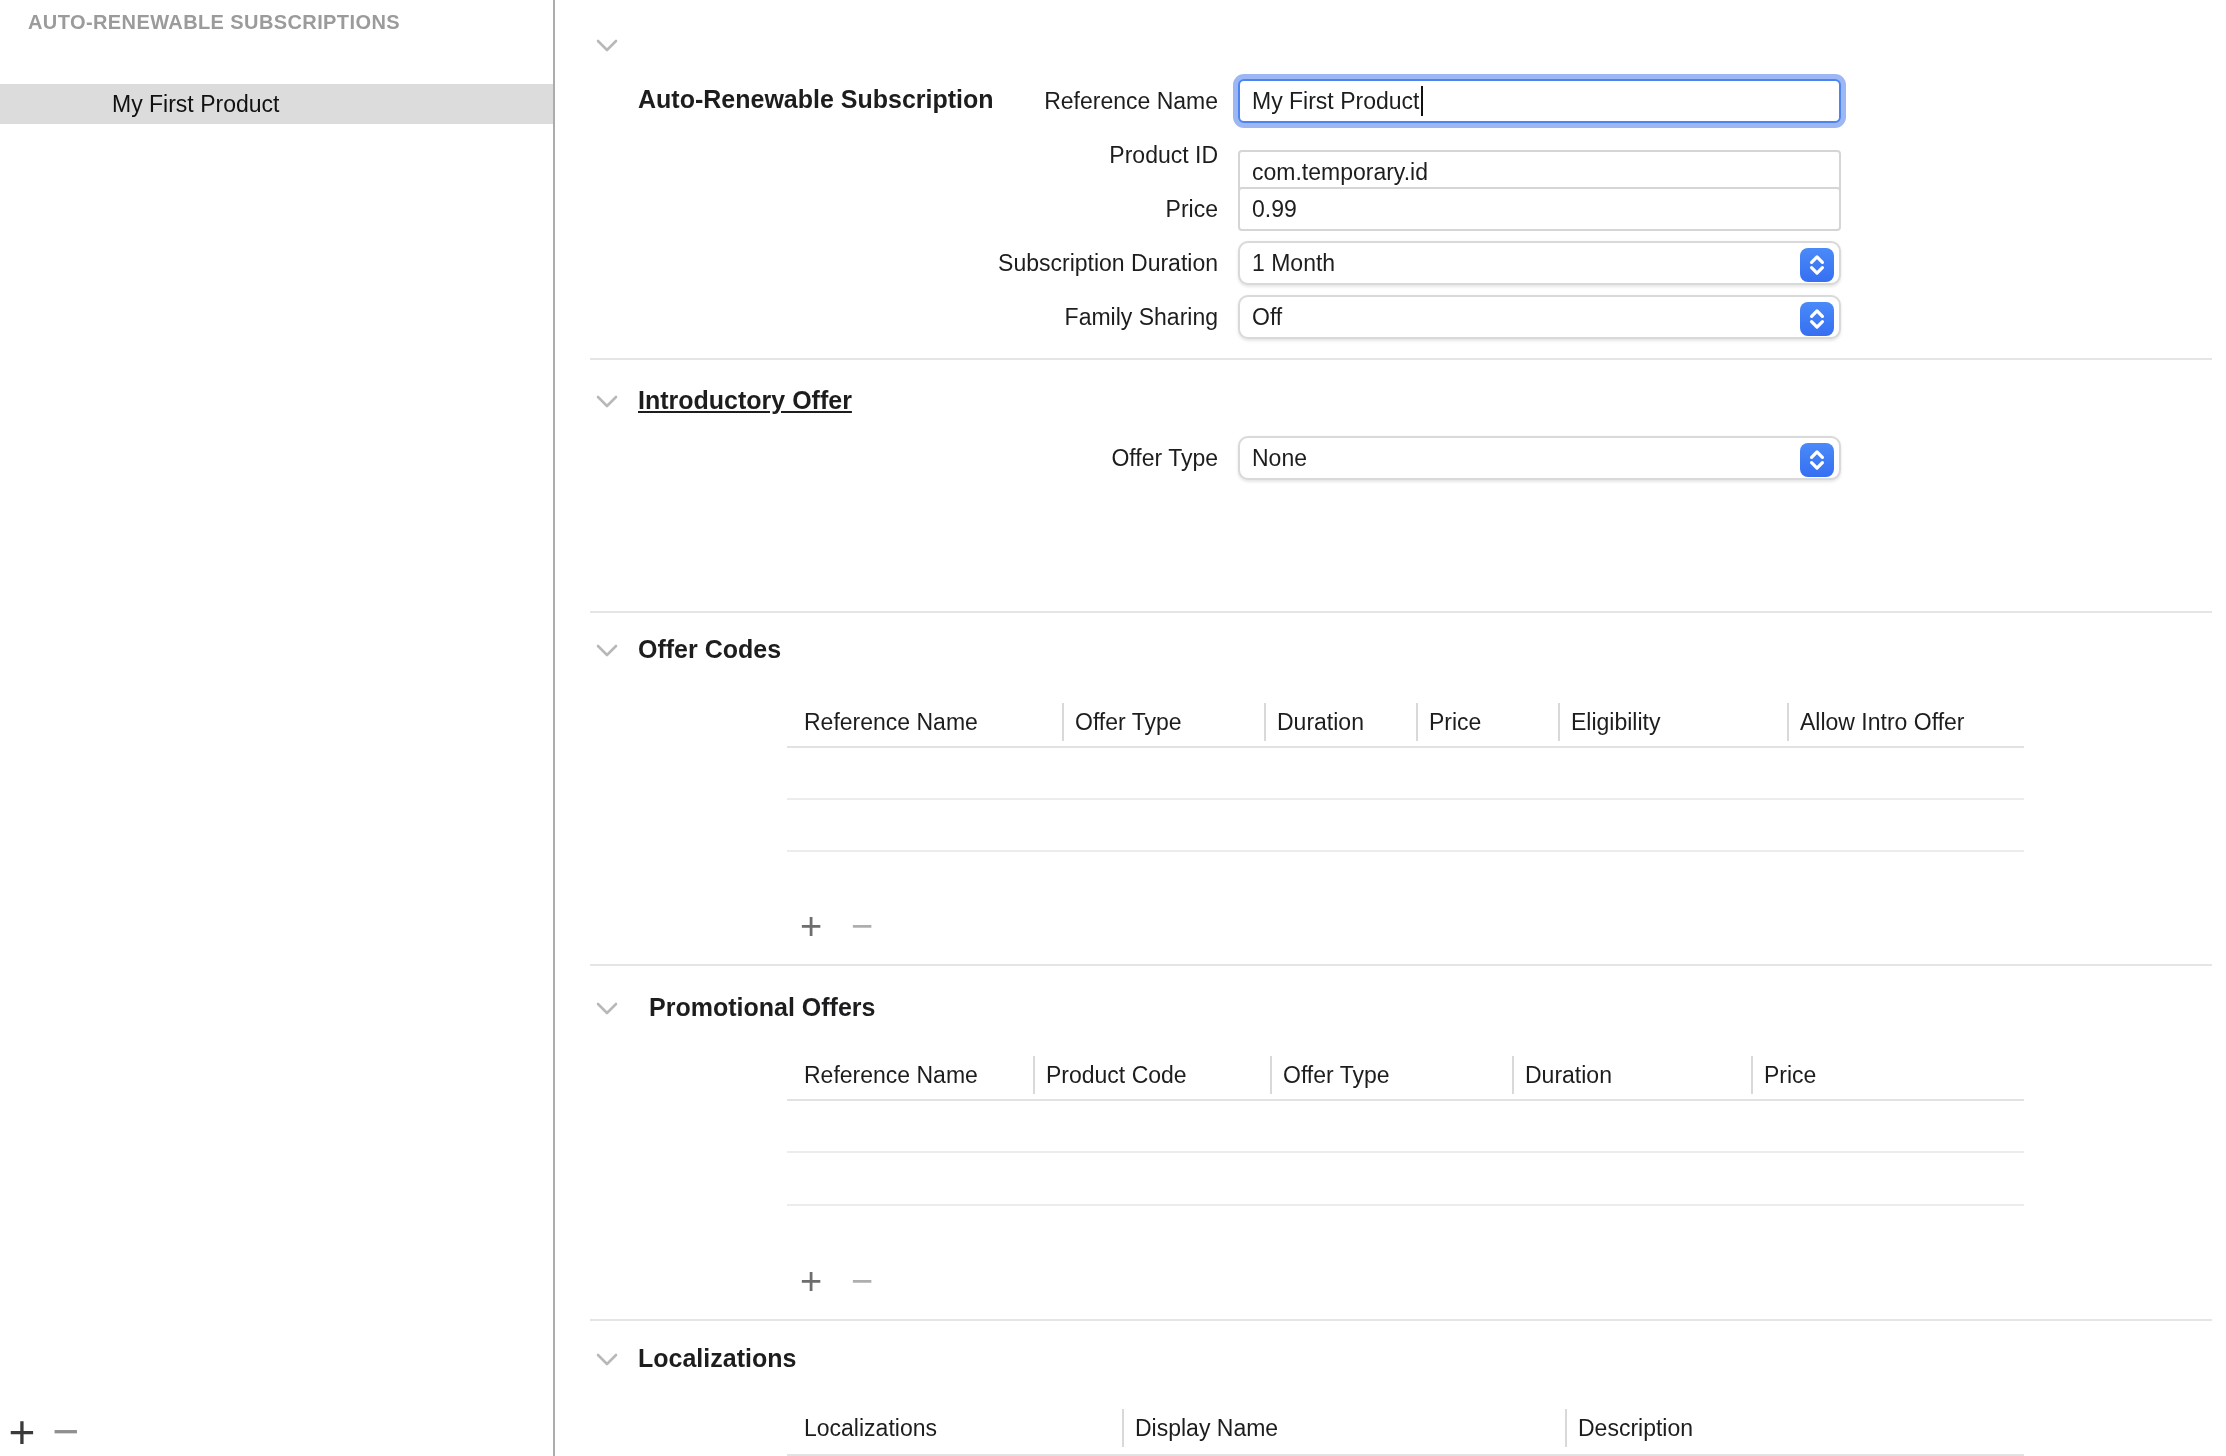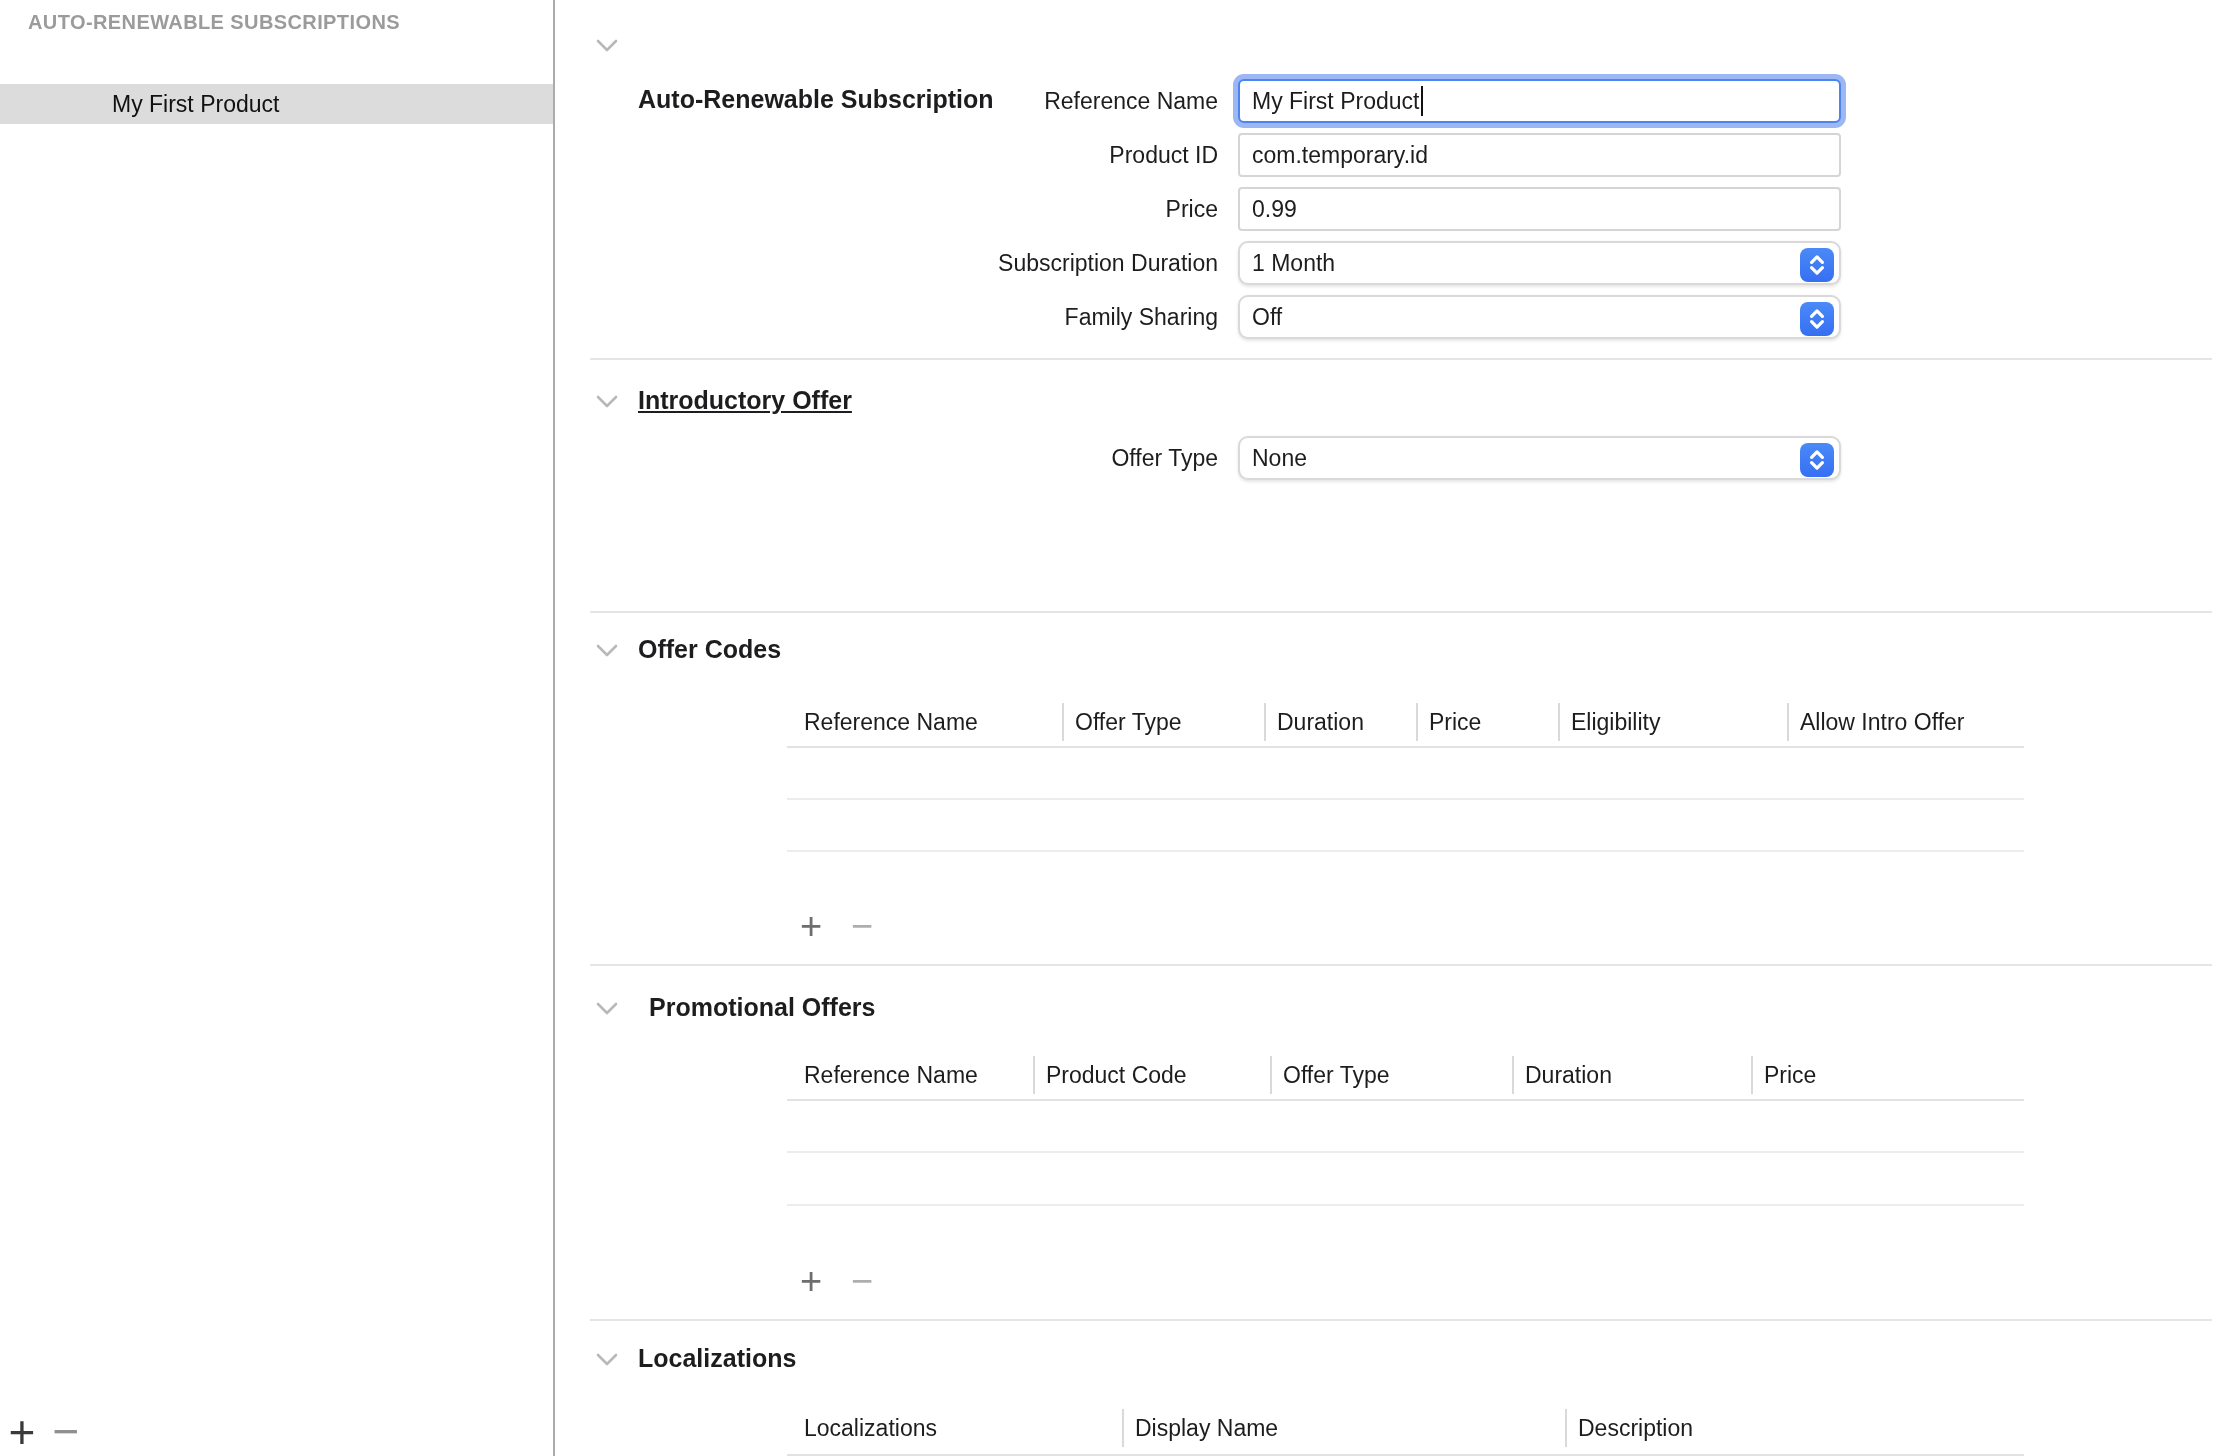--- a/index.html
+++ b/index.html
@@ -62,21 +62,21 @@
 </div>
 <div class="section-title" style="top:47px;margin-top:37px;">Auto-Renewable Subscription</div>
 
 <div class="form-label" style="top:79px;">Reference Name</div>
 <div class="control text-field focused" style="top:79px;">
   <span>My First Product</span>
   <span class="caret"></span>
 </div>
 
 <div class="form-label" style="top:133px;">Product ID</div>
-<div class="control text-field" style="top:133px;text-align:center;">
+<div class="control text-field" style="top:150px;text-align:center;">
   <span>com.temporary.id</span>
 </div>
 
 <div class="form-label" style="top:187px;">Price</div>
 <div class="control text-field" style="top:187px;">
   <span>0.99</span>
 </div>
 
 <div class="form-label" style="top:241px;">Subscription Duration</div>
 <div class="control select-field" style="top:241px;">

